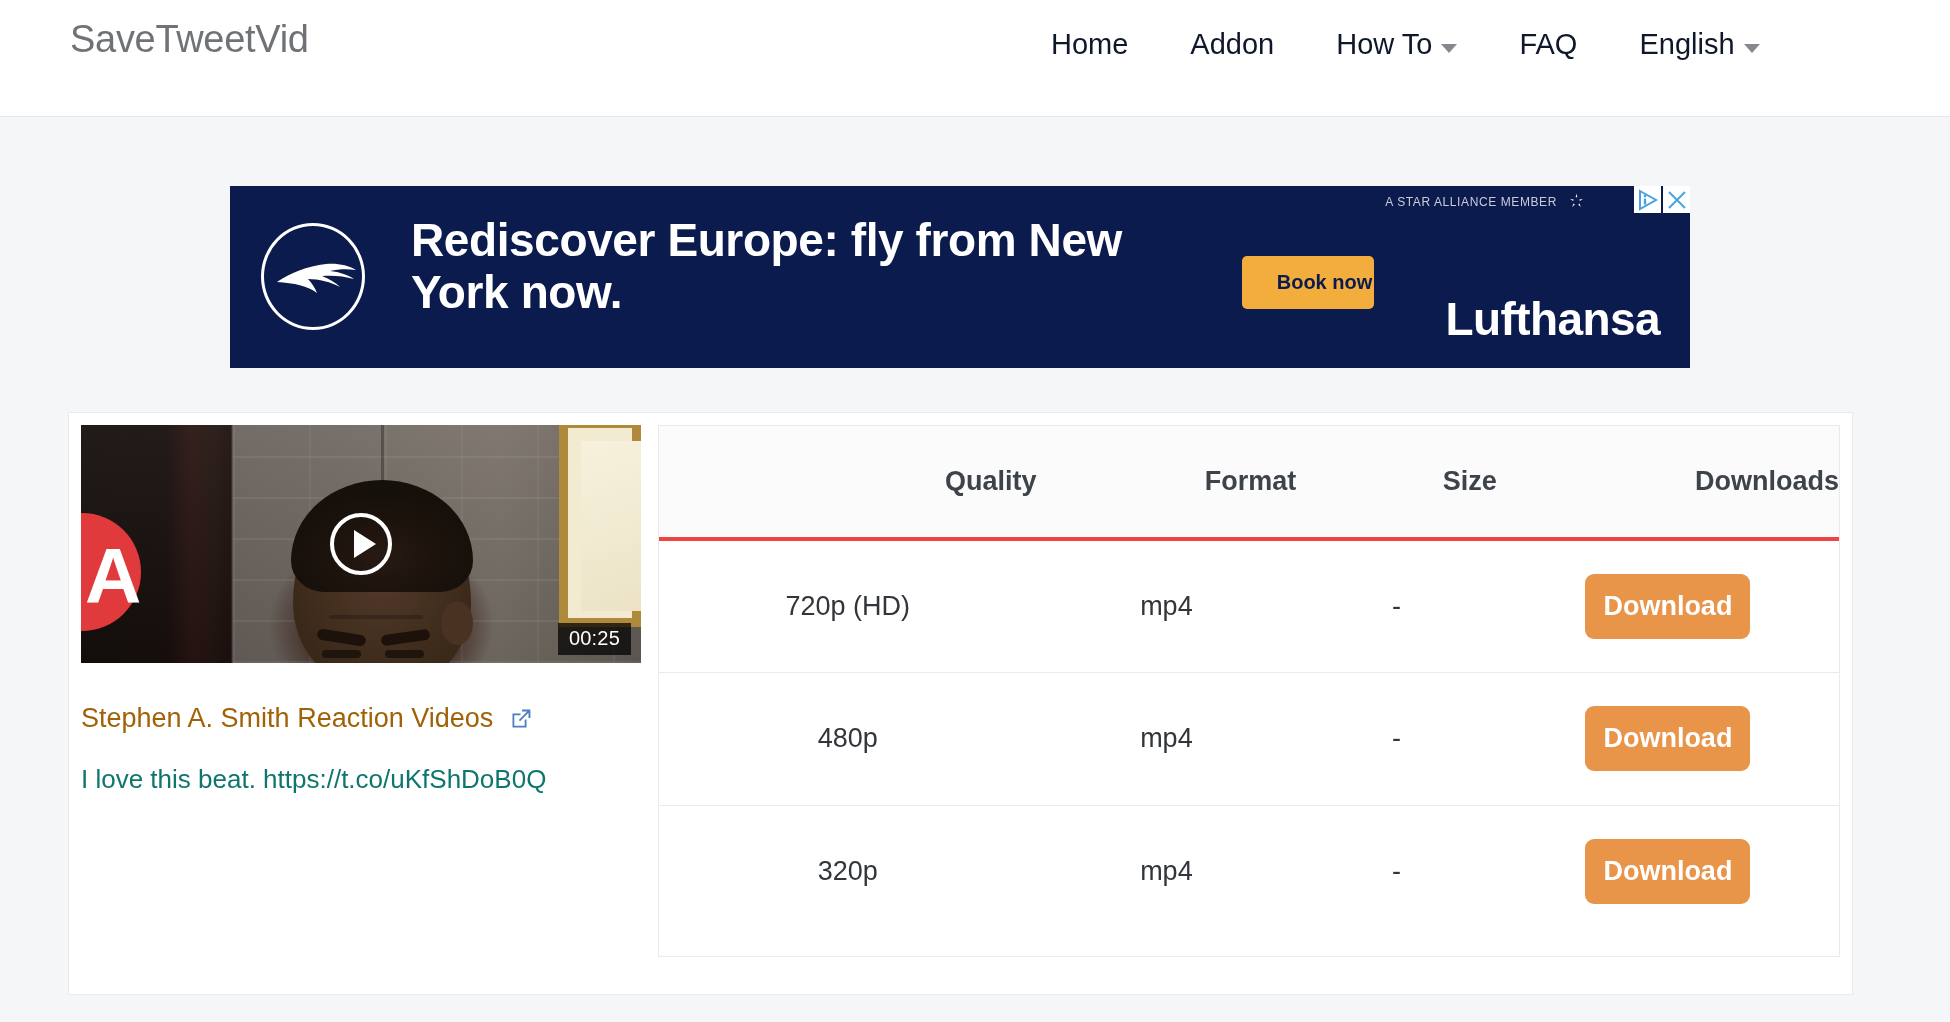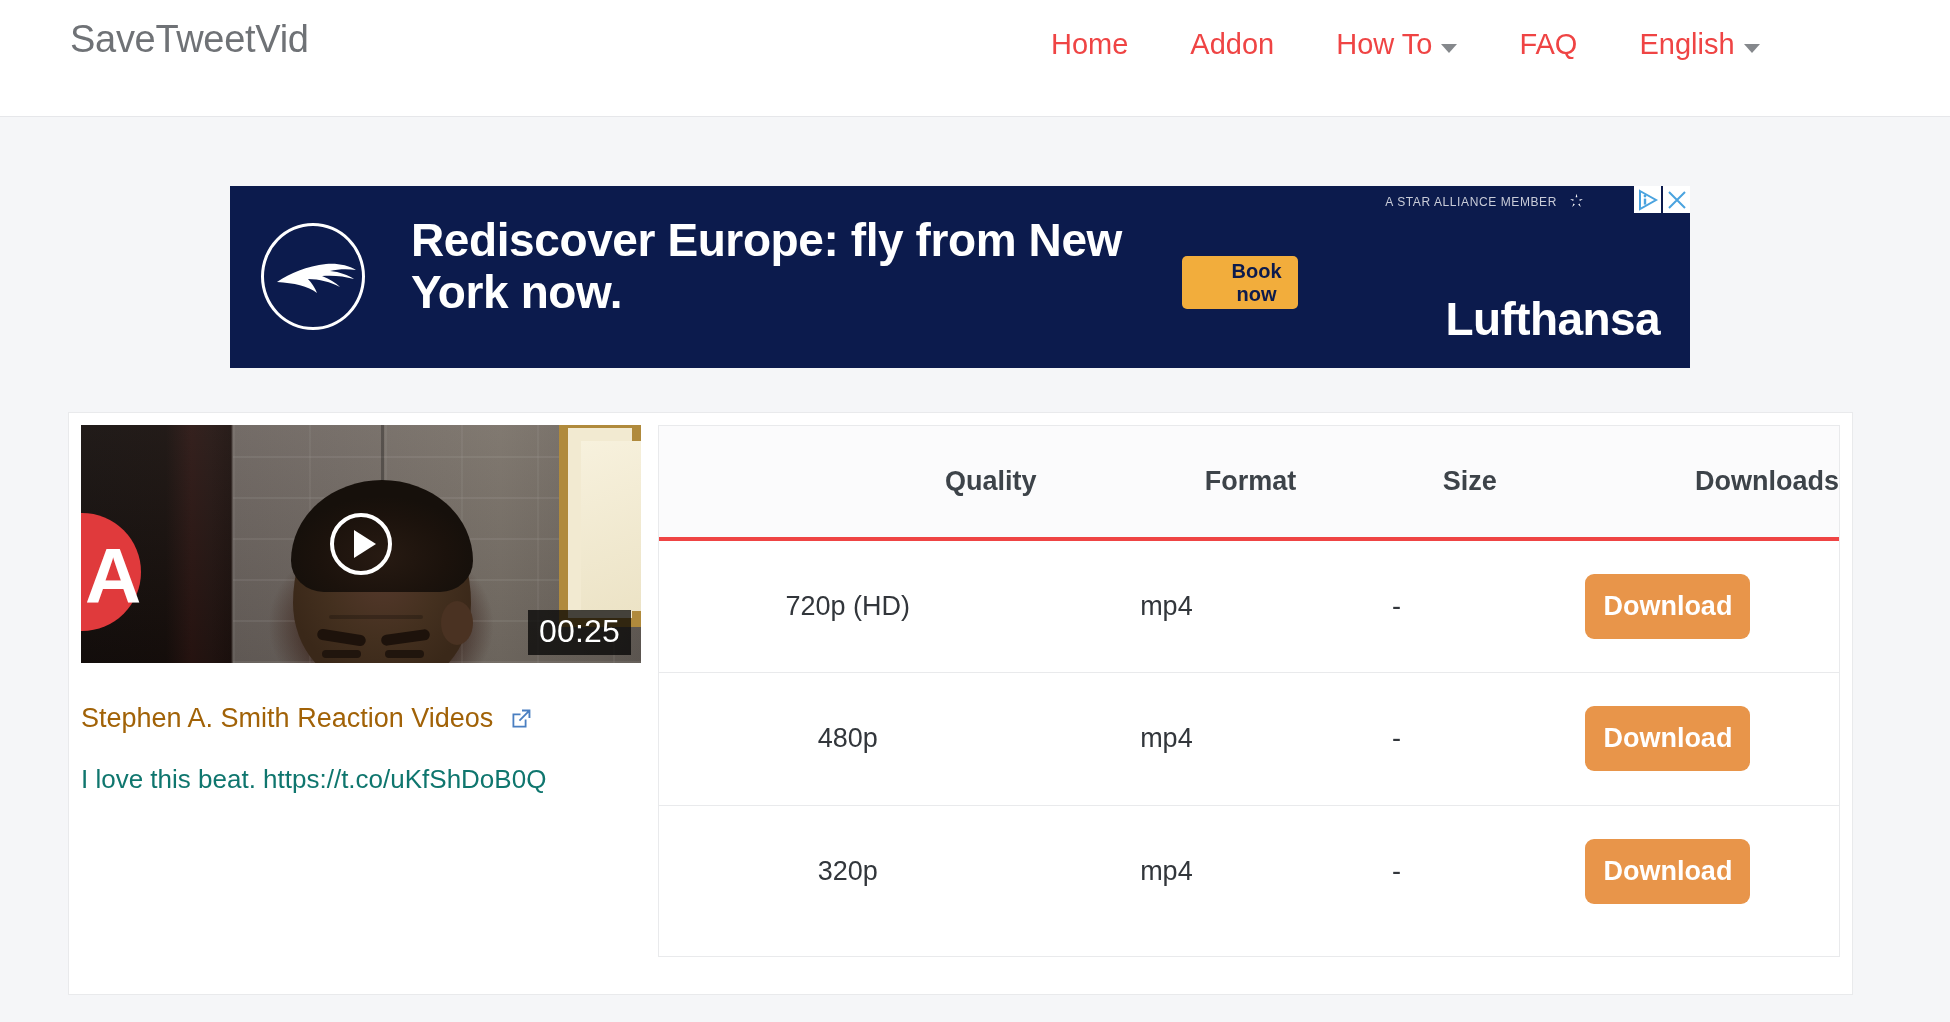--- a/index.html
+++ b/index.html
@@ -47,21 +47,21 @@
     gap: 0;
     list-style: none;
   }
 
   .nav-item {
     display: flex;
     align-items: center;
     gap: 9px;
     padding: 0 31px;
     font-size: 29px;
-    color: #ef4444;
+    color: #0f172a;
     text-decoration: none;
     white-space: nowrap;
     cursor: pointer;
   }
 
   .caret {
     display: inline-block;
     width: 0; height: 0;
     border-left: 8px solid transparent;
     border-right: 8px solid transparent;
@@ -105,23 +105,23 @@
     font-size: 46px;
     line-height: 1.12;
     font-weight: bold;
     color: #ffffff;
     letter-spacing: -0.4px;
     margin-left: 19px;
   }
 
   .ad-cta {
     position: absolute;
-    left: 952px;
+    left: 1012px;
     top: 70px;
-    width: 116px;
+    width: 132px;
     height: 53px;
     background: #f2ad3c;
     border: none;
     border-radius: 5px;
     color: #0c1b4d;
     font-family: "Liberation Sans", sans-serif;
     font-size: 20px;
     font-weight: bold;
     cursor: pointer;
     padding-left: 33px;
@@ -340,21 +340,21 @@
     border-bottom: 14px solid transparent;
     margin-left: 7px;
   }
 
   .duration {
     position: absolute;
     right: 10px; bottom: 8px;
     padding: 4px 11px 6px;
     background: rgba(0,0,0,0.72);
     color: #ffffff;
-    font-size: 32px;
+    font-size: 20px;
     line-height: 1.1;
     letter-spacing: 0.2px;
   }
 
   .video-title {
     display: block;
     margin-top: 40px;
     font-size: 27px;
     color: #a16207;
     text-decoration: none;

